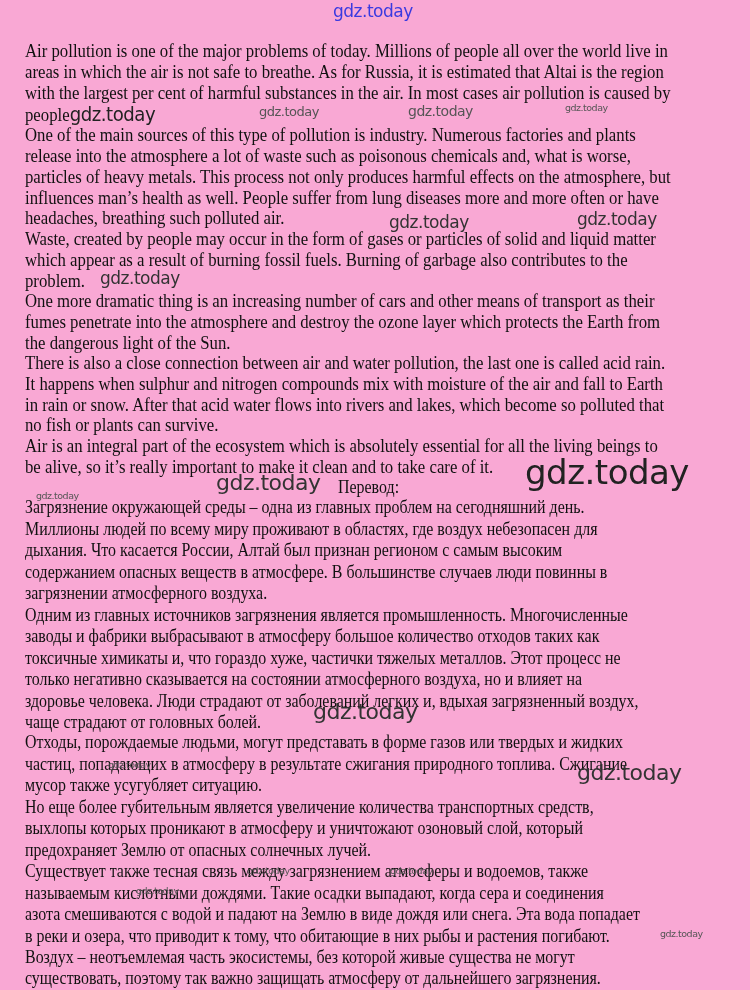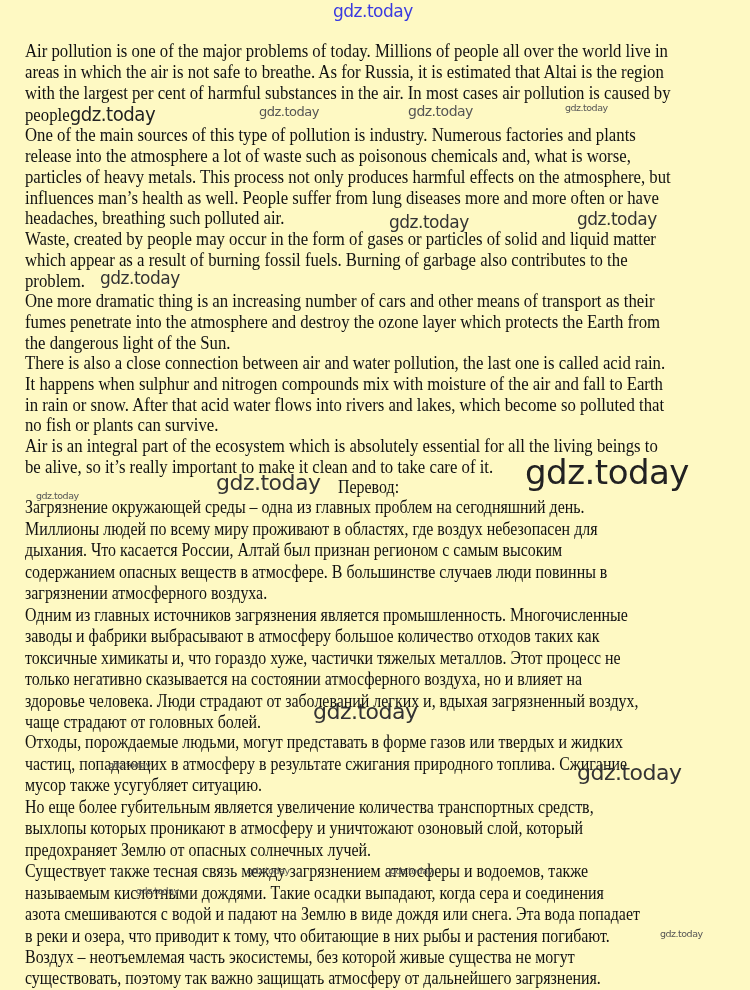--- a/index.html
+++ b/index.html
@@ -1,17 +1,17 @@
 <!DOCTYPE html>
 <html><head>
 <meta charset="utf-8">
 <style>
   html, body { margin: 0; padding: 0; background: #ffffff; }
   body { width: 750px; height: 990px; position: relative; overflow: hidden; }
-  .page { position: absolute; left: 0; top: 0; width: 750px; height: 990px; background: #fef9c3; }
+  .page { position: absolute; left: 0; top: 0; width: 750px; height: 990px; background: #f9a8d4; }
   .line {
     position: absolute; left: 25px; white-space: nowrap;
     font-family: "Liberation Serif", serif; font-size: 18.5px; color: #111111;
     transform-origin: 0 0; transform: scaleX(0.905); line-height: 20px;
   }
   .ru { font-size: 18px; transform: scaleX(0.885); }
   .wm {
     position: absolute; white-space: nowrap;
     font-family: "DejaVu Sans", sans-serif; color: #333333; font-weight: normal;
     letter-spacing: -0.5px; line-height: 1;

